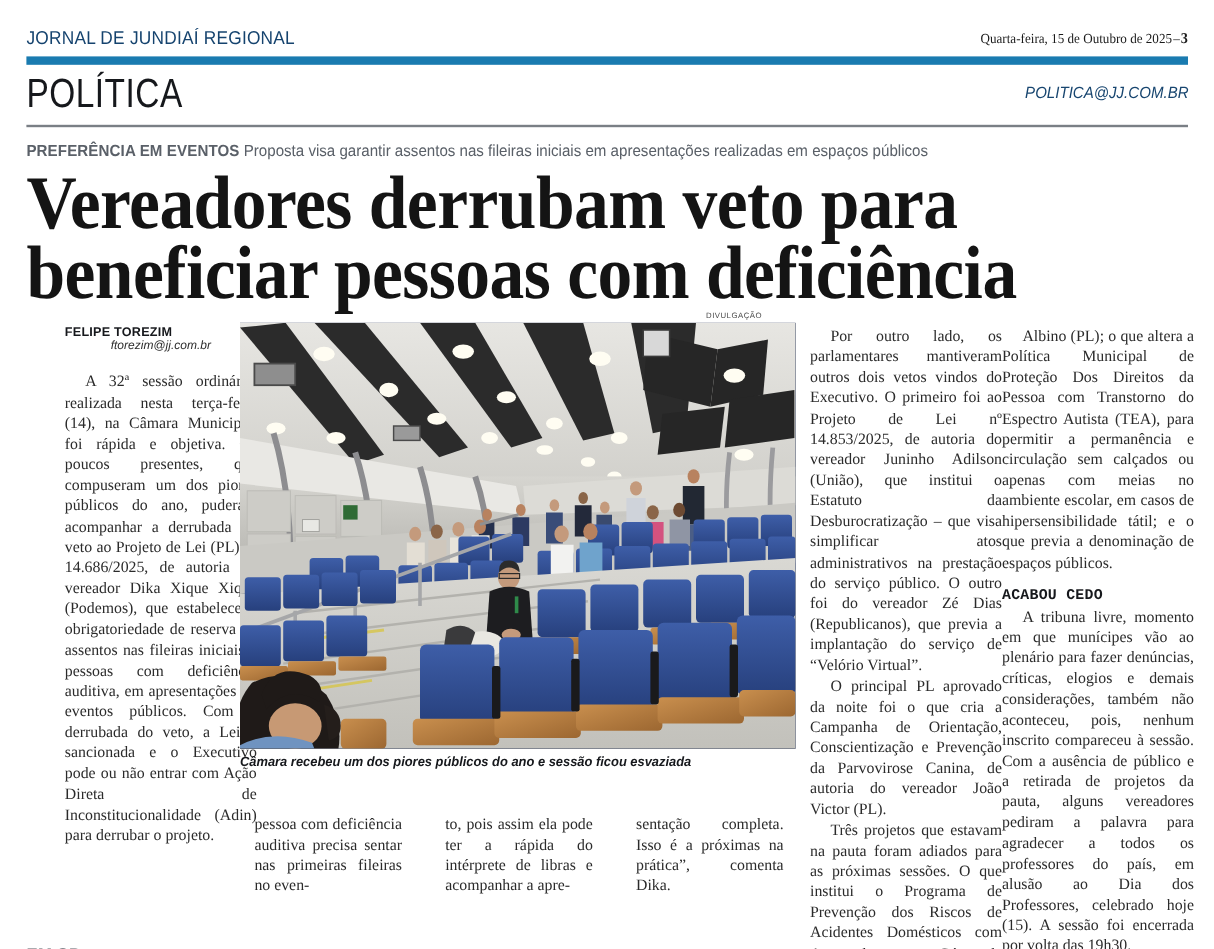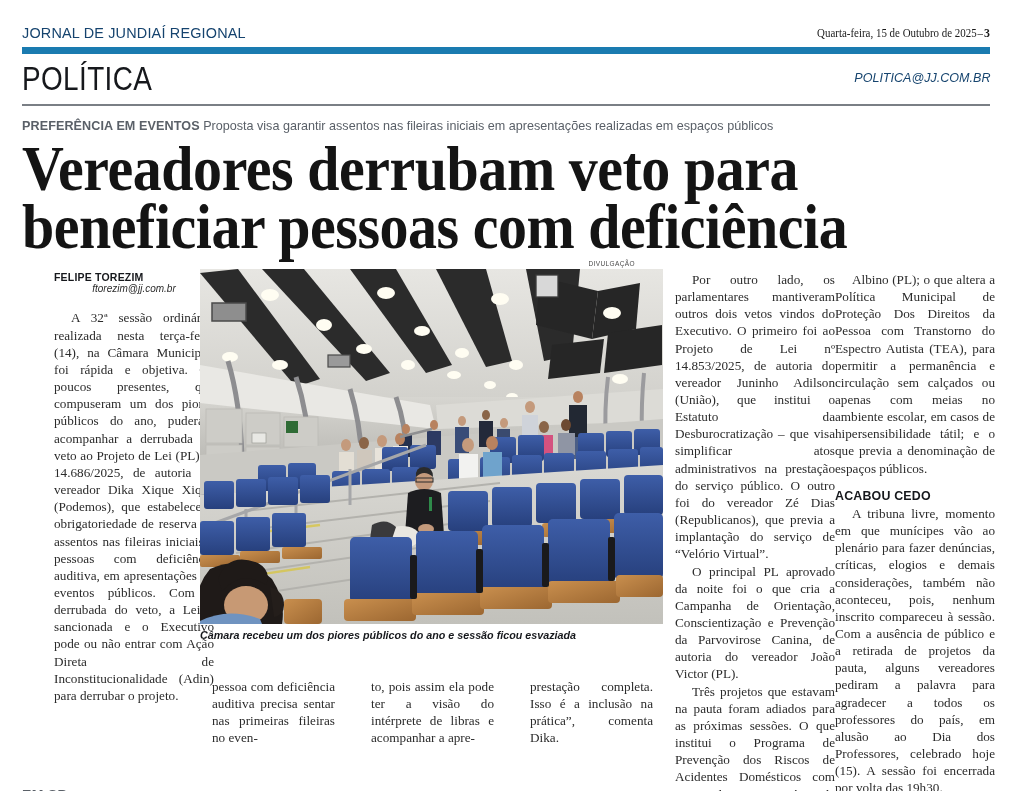--- a/index.html
+++ b/index.html
@@ -167,21 +167,21 @@
     color: #2b2b2b;
     line-height: 1.2;
     margin-bottom: 14px;
     text-align: center;
   }
   .col p {
     margin: 0;
     text-indent: 17px;
   }
   .subhead {
-    font-family: Liberation Sans, sans-serif;
+    font-family: Liberation Mono, monospace;
     font-weight: bold;
     font-size: 12.4px;
     color: #16181c;
     letter-spacing: 0.2px;
     margin: 11px 0 1px 0;
     text-align: left;
     text-indent: 0;
   }
 
   
@@ -573,24 +573,24 @@
         </svg>
       </div>
       <div class="photo-caption">Câmara recebeu um dos piores públicos do ano e sessão ficou esvaziada</div>
     </div>
 
     <div class="subcols">
       <div class="subcol">
         <p>pessoa com deficiência auditiva precisa sentar nas primeiras fileiras no even-</p>
       </div>
       <div class="subcol">
-        <p>to, pois assim ela pode ter a visão do intérprete de libras e acompanhar a apre-</p>
+        <p>to, pois assim ela pode ter a rápida do intérprete de libras e acompanhar a apre-</p>
       </div>
       <div class="subcol">
-        <p>prestação completa. Isso é a inclusão na prática”, comenta Dika.</p>
+        <p>sentação completa. Isso é a próximas na prática”, comenta Dika.</p>
       </div>
     </div>
 
     <div class="col c4">
       <p>Por outro lado, os parlamentares mantiveram outros dois vetos vindos do Executivo. O primeiro foi ao Projeto de Lei nº 14.853/2025, de autoria do vereador Juninho Adilson (União), que institui o Estatuto da Desburocratização – que visa simplificar atos administrativos na prestação do serviço público. O outro foi do vereador Zé Dias (Republicanos), que previa a implantação do serviço de “Velório Virtual”.</p>
       <p>O principal PL aprovado da noite foi o que cria a Campanha de Orientação, Conscientização e Prevenção da Parvovirose Canina, de autoria do vereador João Victor (PL).</p>
       <p>Três projetos que estavam na pauta foram adiados para as próximas sessões. O que institui o Programa de Prevenção dos Riscos de Acidentes Domésticos com Aquecedores a Gás, de autoria de Rodrigo</p>
     </div>
 
     <div class="col c5">

